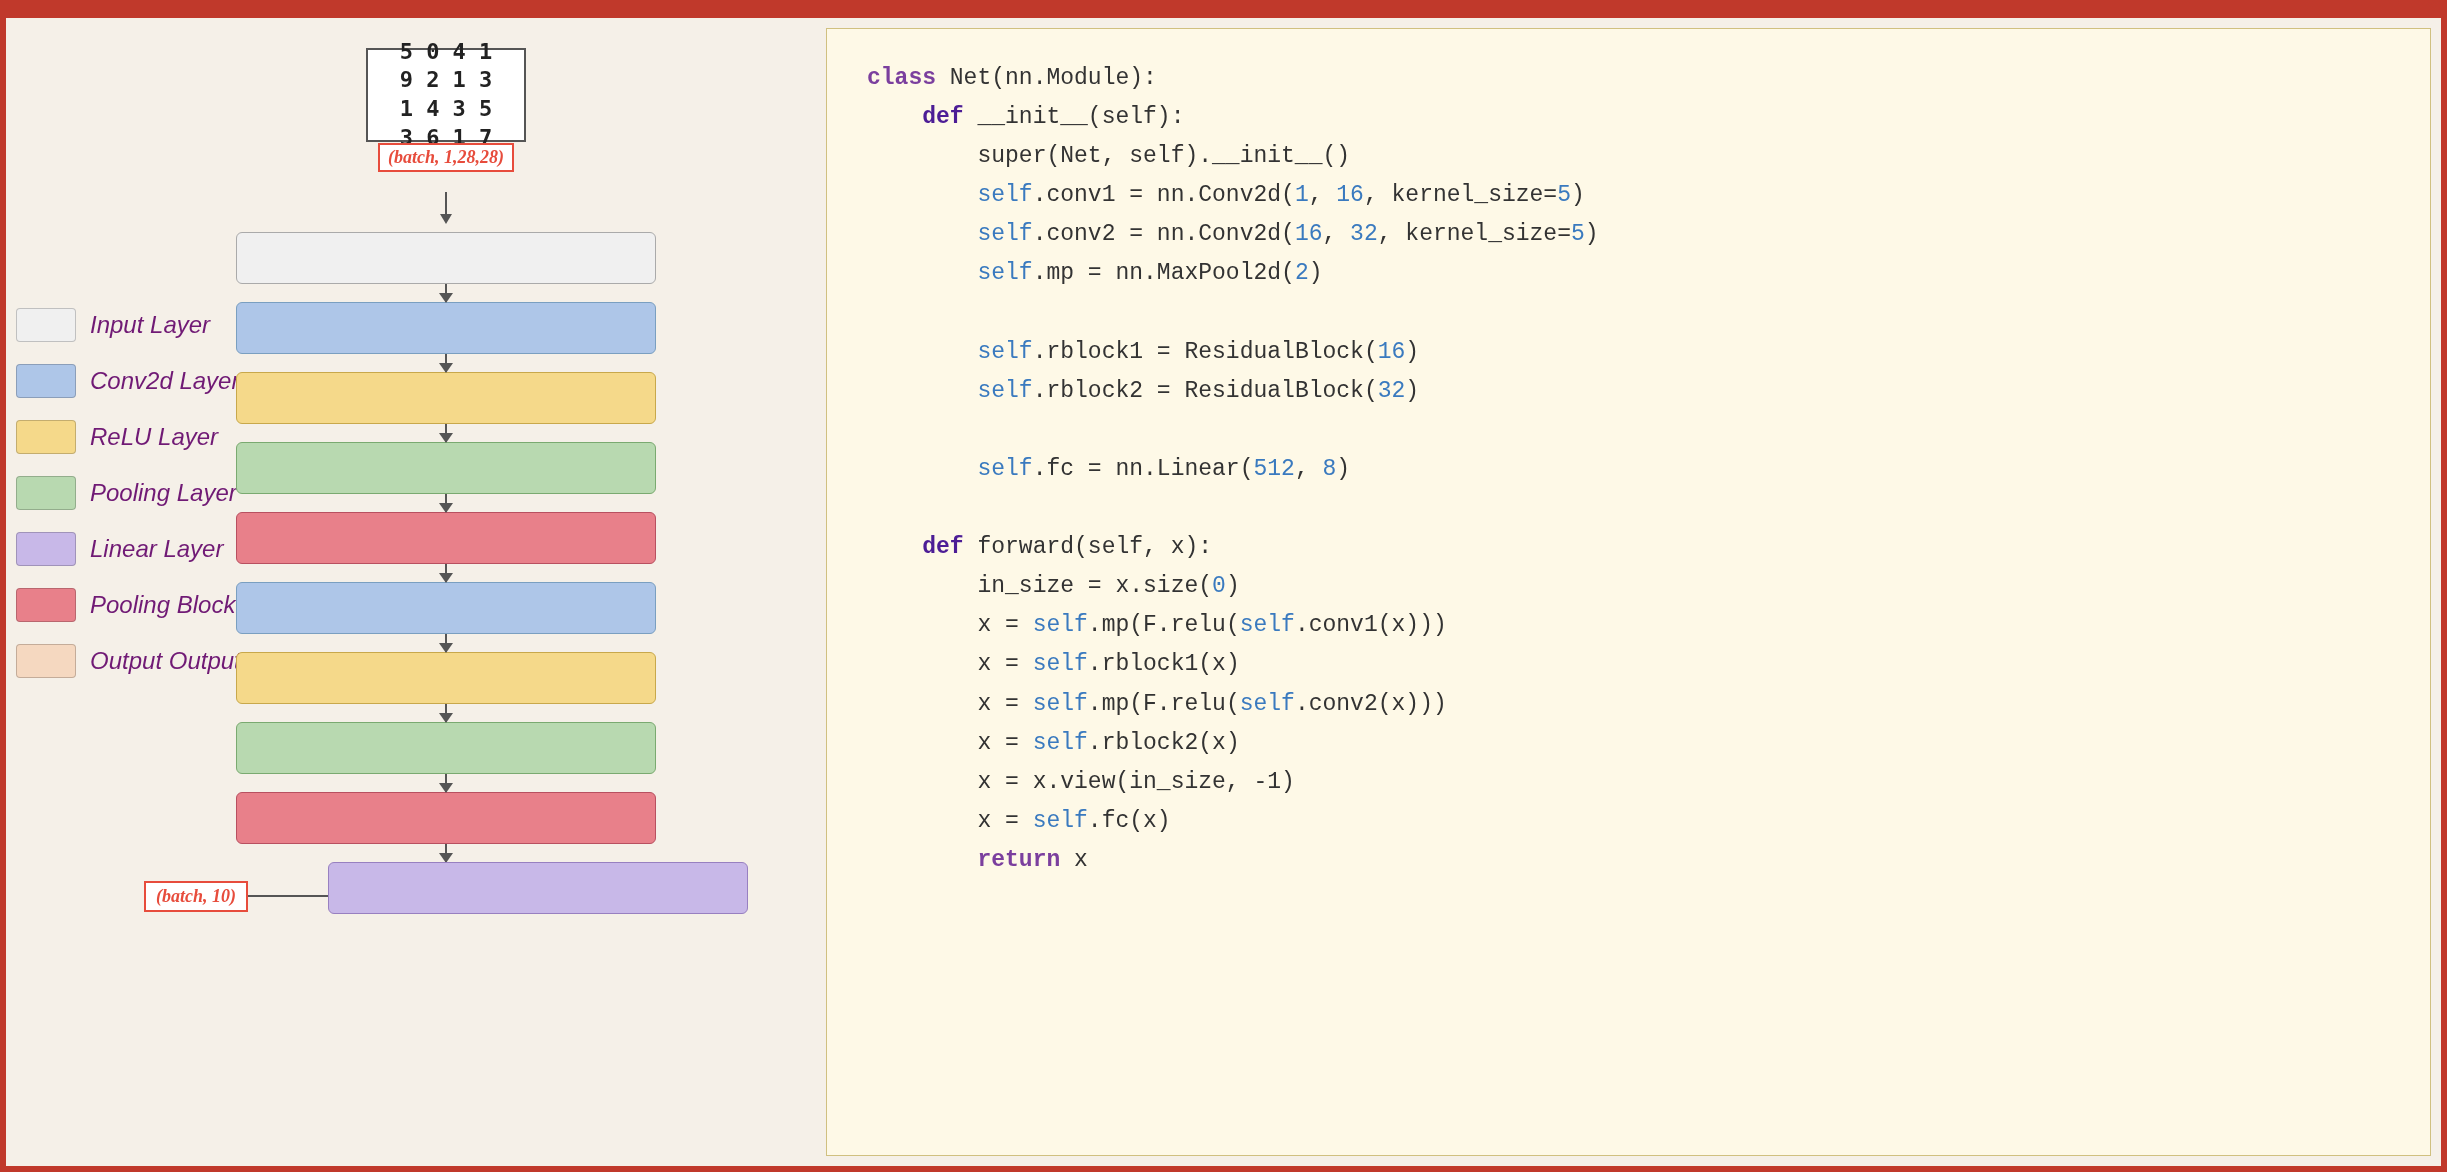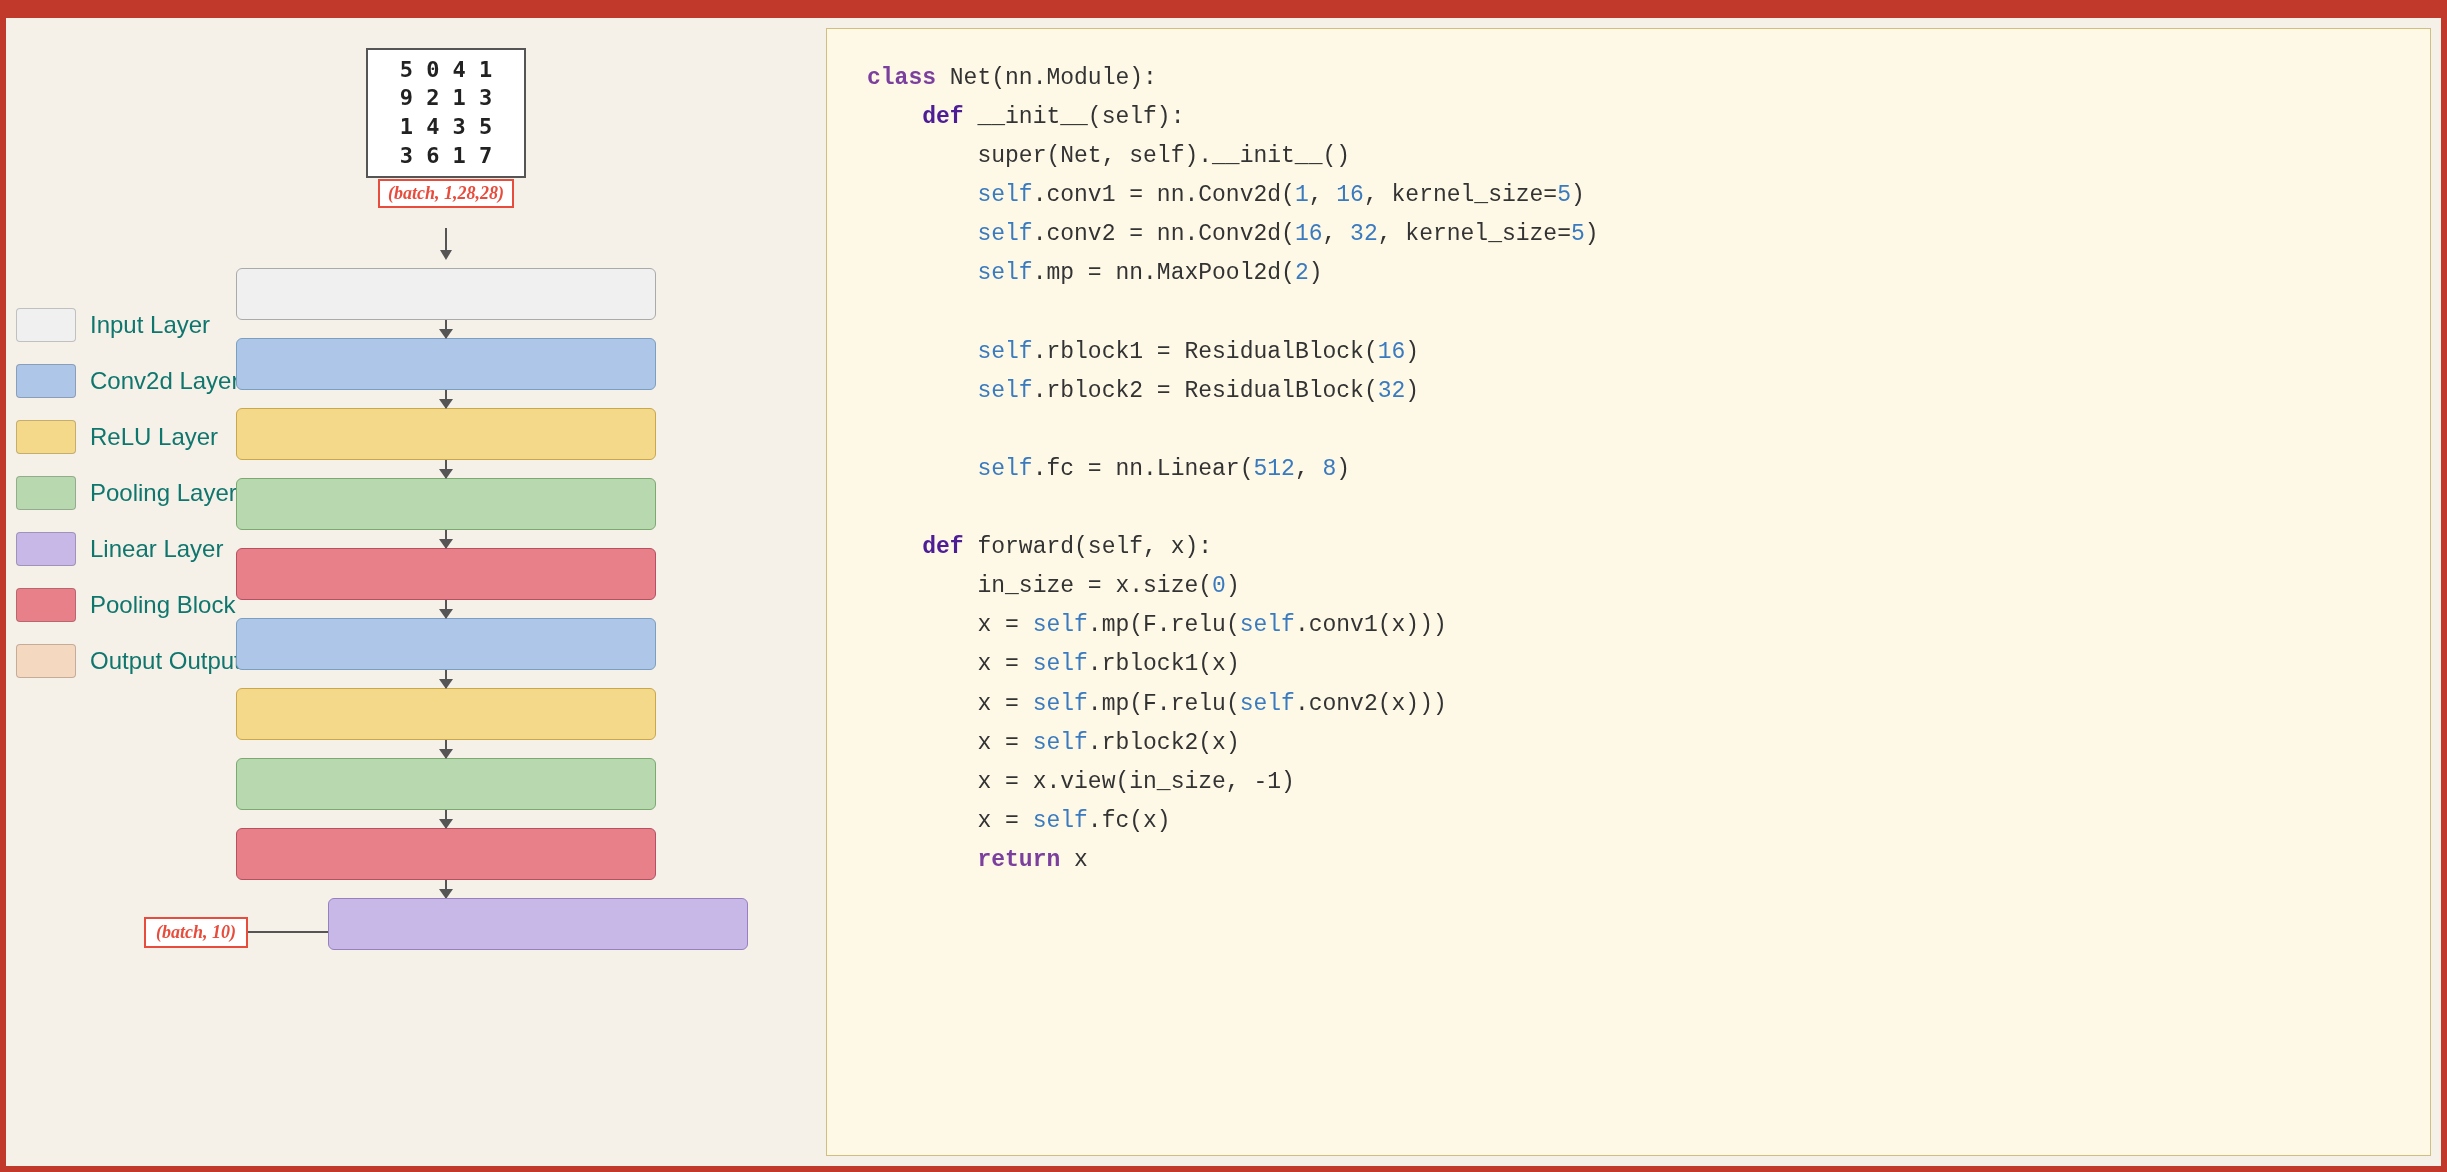--- a/index.html
+++ b/index.html
@@ -39,21 +39,21 @@
       align-items: center;
       position: relative;
       margin-left: 60px;
       flex: 1;
     }
     
     .mnist-image {
       border: 2px solid #555;
       background: white;
       width: 160px;
-      height: 130px;
+      height: 94px;
       display: flex;
       align-items: center;
       justify-content: center;
       position: relative;
       margin-bottom: 0;
     }
     .mnist-text {
       font-family: monospace;
       font-size: 22px;
       font-weight: bold;
@@ -120,22 +120,23 @@
     }
     .legend-box {
       width: 60px;
       height: 34px;
       border-radius: 4px;
       border: 1px solid rgba(0,0,0,0.2);
     }
     .legend-label {
       font-family: Arial, sans-serif;
       font-size: 24px;
-      color: #0f766e;
+      color: #701a75;
       font-weight: normal;
+      font-style: italic;
     }
     
     .batch-label-bottom {
       display: flex;
       align-items: center;
       gap: 0;
       margin-top: 16px;
       position: relative;
     }
     .batch-box {

